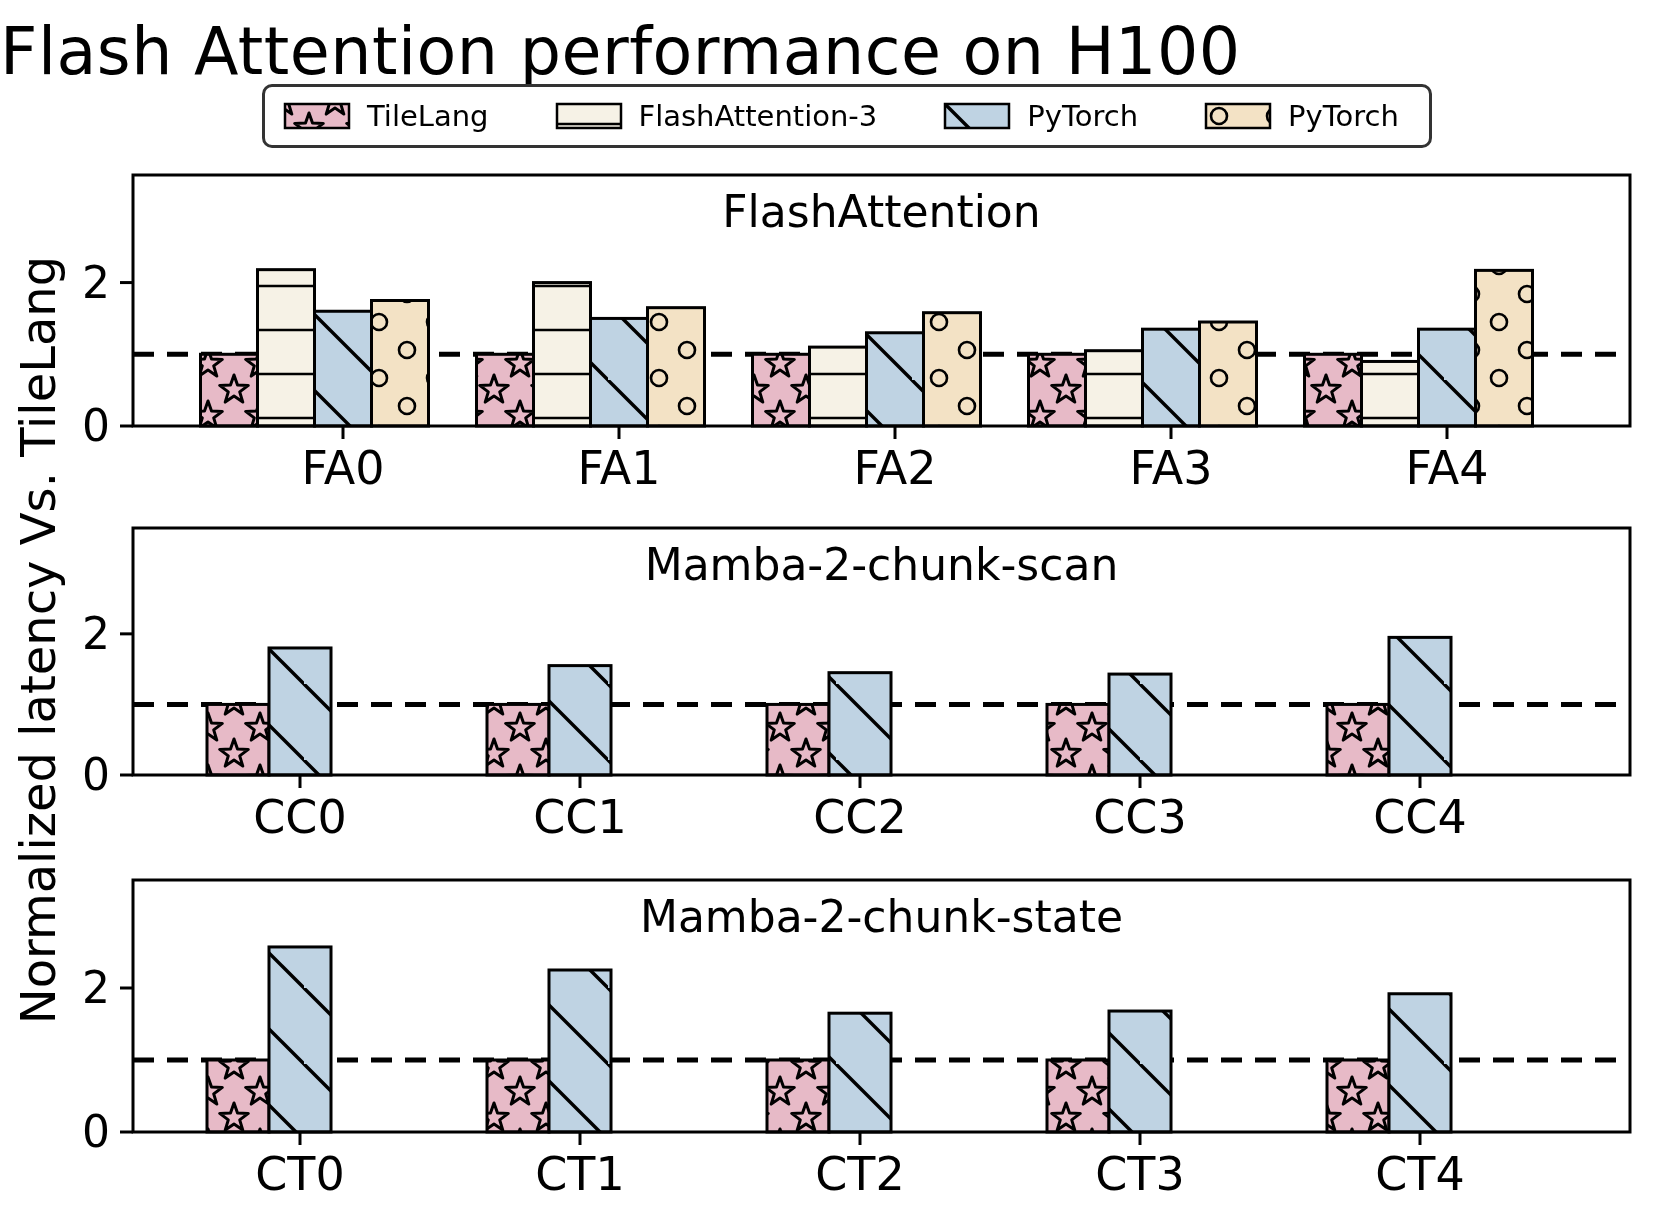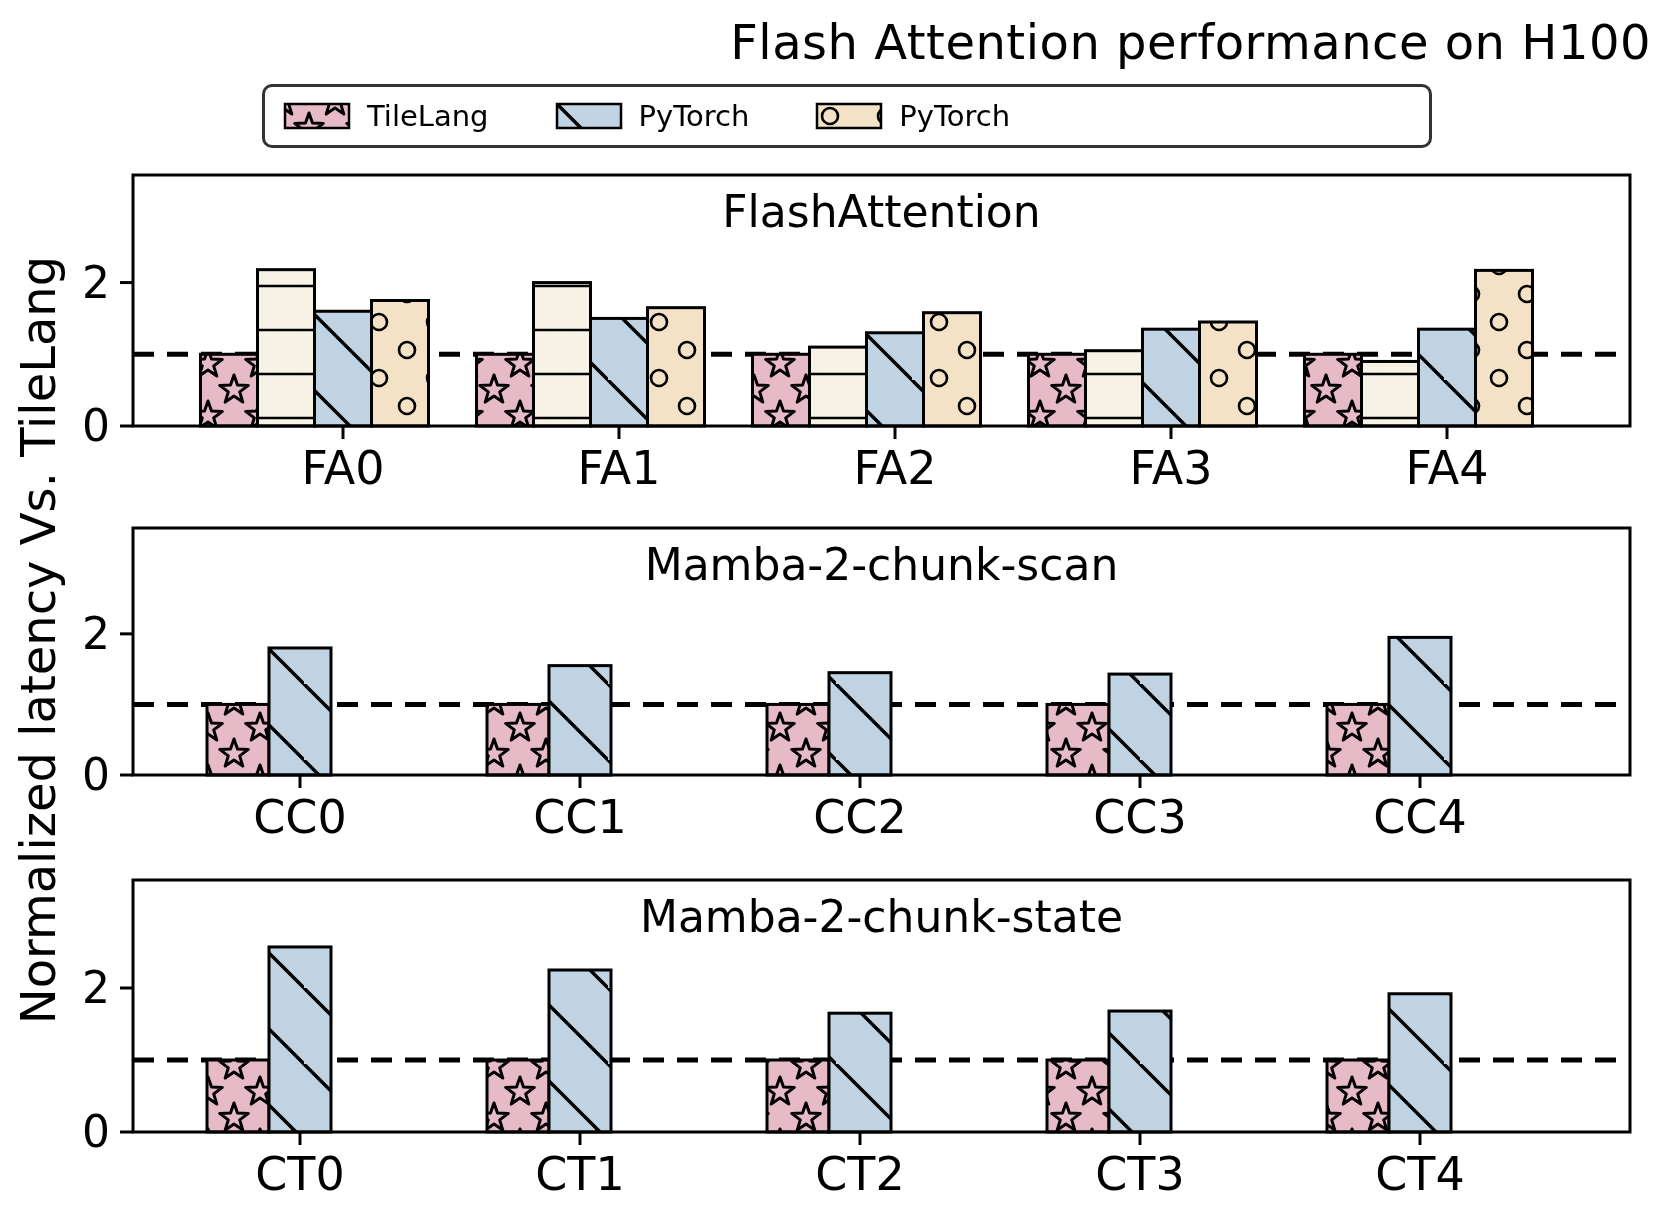--- a/index.html
+++ b/index.html
@@ -6,22 +6,22 @@
   #figure{
     position:relative;
     width:1655px;height:1224px;
     background:#ffffff;
     font-family:"DejaVu Sans", sans-serif;
     overflow:hidden;
   }
   #chart-title{
     position:absolute;
     left:0;right:4px;top:14px;
-    text-align:right;
-    font-size:48px;
+    text-align:left;
+    font-size:65px;
     color:#000;
     letter-spacing:0.5px;
   }
   #y-axis-label{
     position:absolute;
     left:38px;top:640px;
     transform:translate(-50%,-50%) rotate(-90deg);
     transform-origin:center;
     white-space:nowrap;
     font-size:48px;
@@ -57,20 +57,26 @@
 <body>
 
 <div id="figure">
   <div id="chart-title">Flash Attention performance on H100</div>
   <div id="legend-box">
       <div class="legend-item">
         <svg width="68" height="28">
           <rect x="2" y="2" width="64" height="24" fill="url(#pat-tilelang)" stroke="#000" stroke-width="2.5"></rect>
         </svg>
         <span class="legend-label">TileLang</span>
+      </div>
+      <div class="legend-item">
+        <svg width="68" height="28">
+          <rect x="2" y="2" width="64" height="24" fill="url(#pat-flashattention3)" stroke="#000" stroke-width="2.5"></rect>
+        </svg>
+        <span class="legend-label">FlashAttention-3</span>
       </div>
       <div class="legend-item">
         <svg width="68" height="28">
           <rect x="2" y="2" width="64" height="24" fill="url(#pat-triton)" stroke="#000" stroke-width="2.5"></rect>
         </svg>
         <span class="legend-label">PyTorch</span>
       </div>
       <div class="legend-item">
         <svg width="68" height="28">
           <rect x="2" y="2" width="64" height="24" fill="url(#pat-pytorch)" stroke="#000" stroke-width="2.5"></rect>

